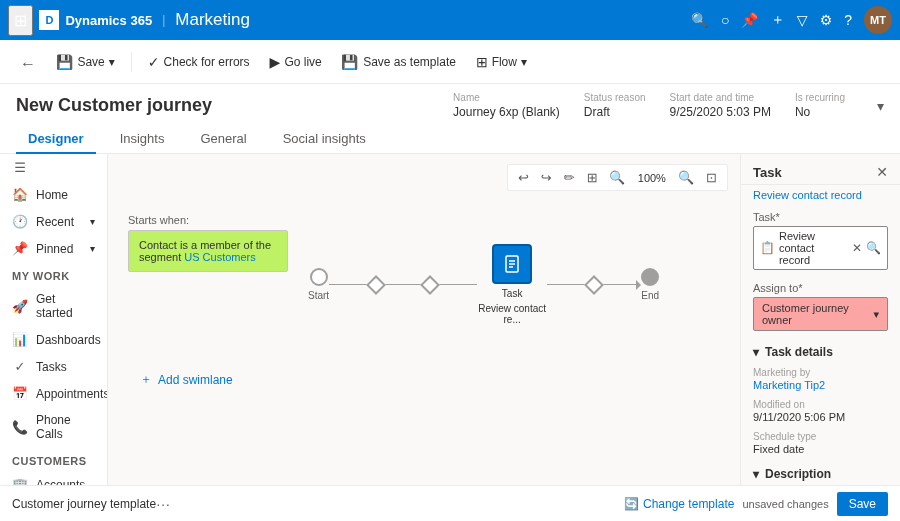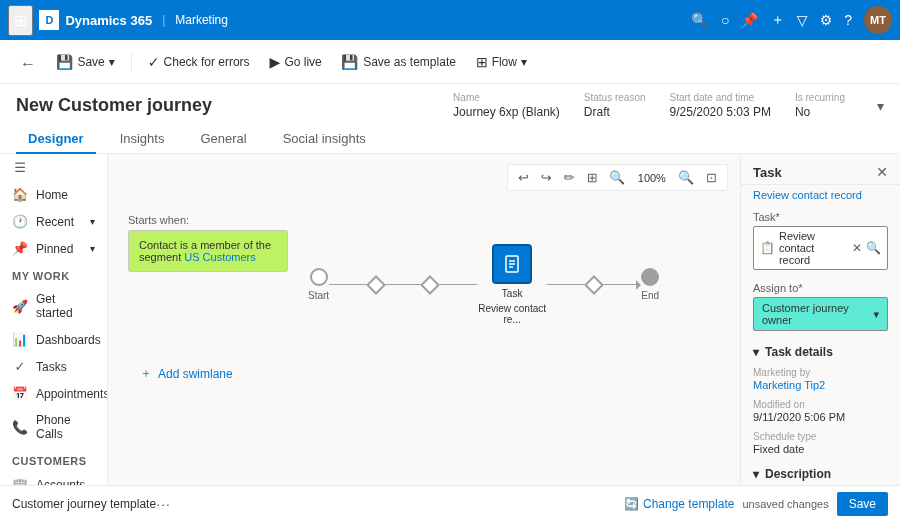--- a/index.html
+++ b/index.html
@@ -16,21 +16,21 @@
       gap: 8px;
       position: relative;
     }
     .top-nav-left { display: flex; align-items: center; gap: 6px; }
     .nav-grid-icon { color: white; font-size: 16px; cursor: pointer; padding: 4px; }
     .nav-logo { display: flex; align-items: center; gap: 6px; }
     .nav-logo-icon { width: 20px; height: 20px; background: white; display: flex; align-items: center; justify-content: center; }
     .nav-logo-icon span { color: #0078d4; font-weight: bold; font-size: 11px; }
     .nav-title { color: white; font-size: 13px; font-weight: 600; }
     .nav-divider { color: rgba(255,255,255,0.5); margin: 0 4px; }
-    .nav-subtitle { color: white; font-size: 12px; }
+    .nav-subtitle { color: white; font-size: 17px; }
     .top-nav-right { margin-left: auto; display: flex; align-items: center; gap: 12px; }
     .top-nav-right .nav-icon { color: white; font-size: 14px; cursor: pointer; }
     .nav-avatar { width: 28px; height: 28px; border-radius: 50%; background: #8b5e3c; display: flex; align-items: center; justify-content: center; color: white; font-size: 11px; font-weight: 600; cursor: pointer; }
 
     
     .content-area { display: flex; flex-direction: column; height: calc(521px - 40px); }
 
     
     .toolbar {
       background: #fff;
@@ -138,21 +138,21 @@
       cursor: pointer;
       padding: 2px 4px;
     }
     .canvas-zoom { font-size: 11px; color: #323130; padding: 0 4px; }
 
     
     .journey-canvas {
       padding: 40px 20px 20px 20px;
       display: flex;
       flex-direction: column;
-      gap: 24px;
+      gap: 30px;
     }
     .starts-when { font-size: 11px; color: #605e5c; margin-bottom: 4px; }
     .segment-box {
       background: #bef264;
       border: 1px solid #c8c6c4;
       border-radius: 2px;
       padding: 8px 10px;
       font-size: 11px;
       color: #323130;
       max-width: 160px;
@@ -227,21 +227,21 @@
       gap: 4px;
     }
     .field-input-icon { font-size: 12px; color: #605e5c; }
     .field-input-text { font-size: 11px; color: #323130; flex: 1; }
     .field-input-clear { background: none; border: none; font-size: 12px; color: #605e5c; cursor: pointer; padding: 0; }
     .field-input-search { background: none; border: none; font-size: 12px; color: #605e5c; cursor: pointer; padding: 0; }
     .field-select {
       display: flex; align-items: center; justify-content: space-between;
       border: 1px solid #8a8886;
       border-radius: 2px;
-      background: #5eead4;
+      background: #fca5a5;
       padding: 4px 8px;
       font-size: 11px; color: #323130;
       cursor: pointer;
     }
     .panel-section-header {
       display: flex; align-items: center; gap: 6px;
       padding: 8px 12px 4px;
       font-size: 12px; font-weight: 600; color: #323130;
       cursor: pointer;
     }

